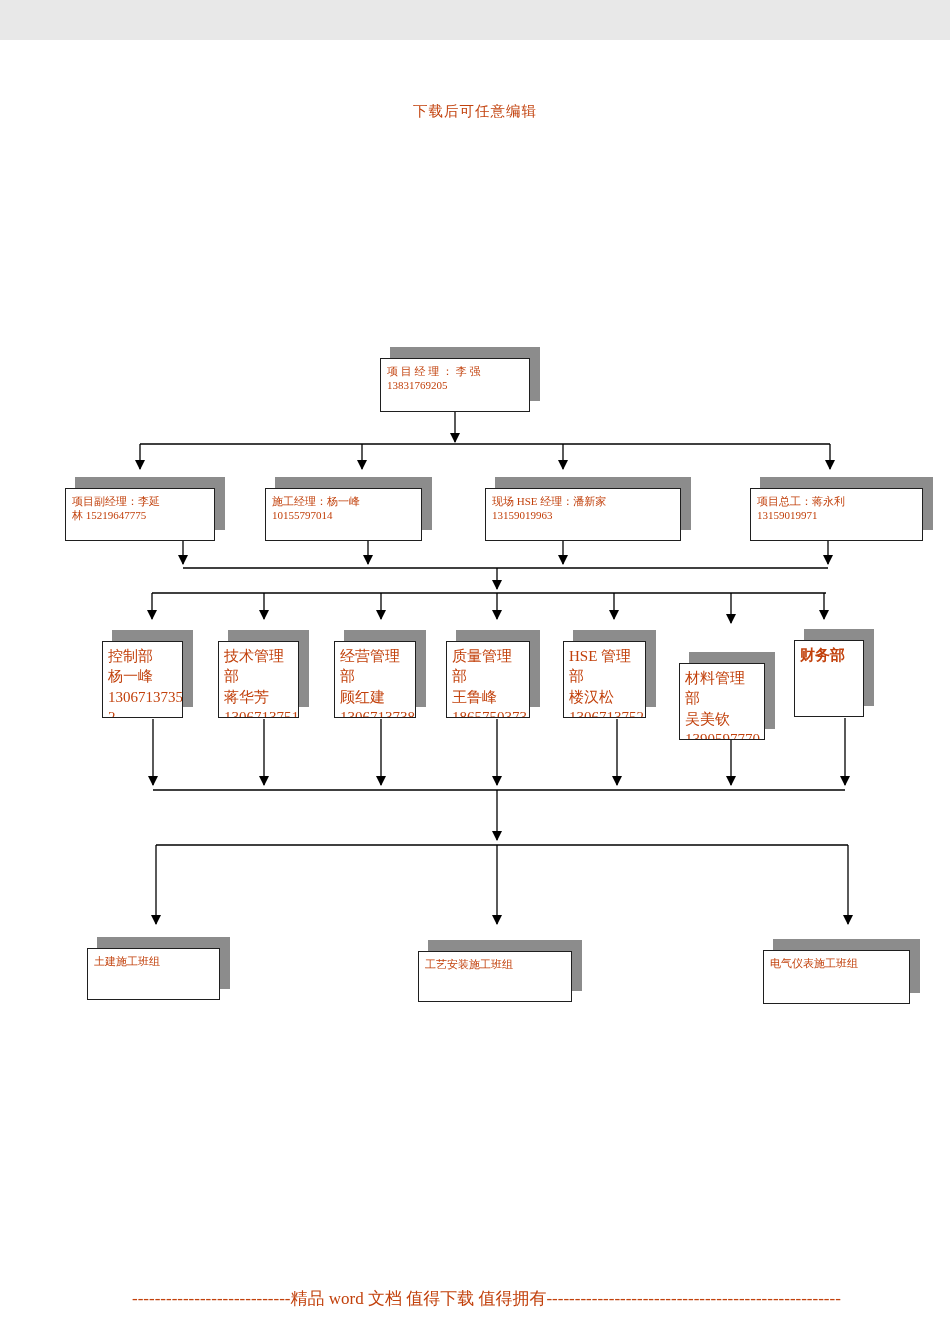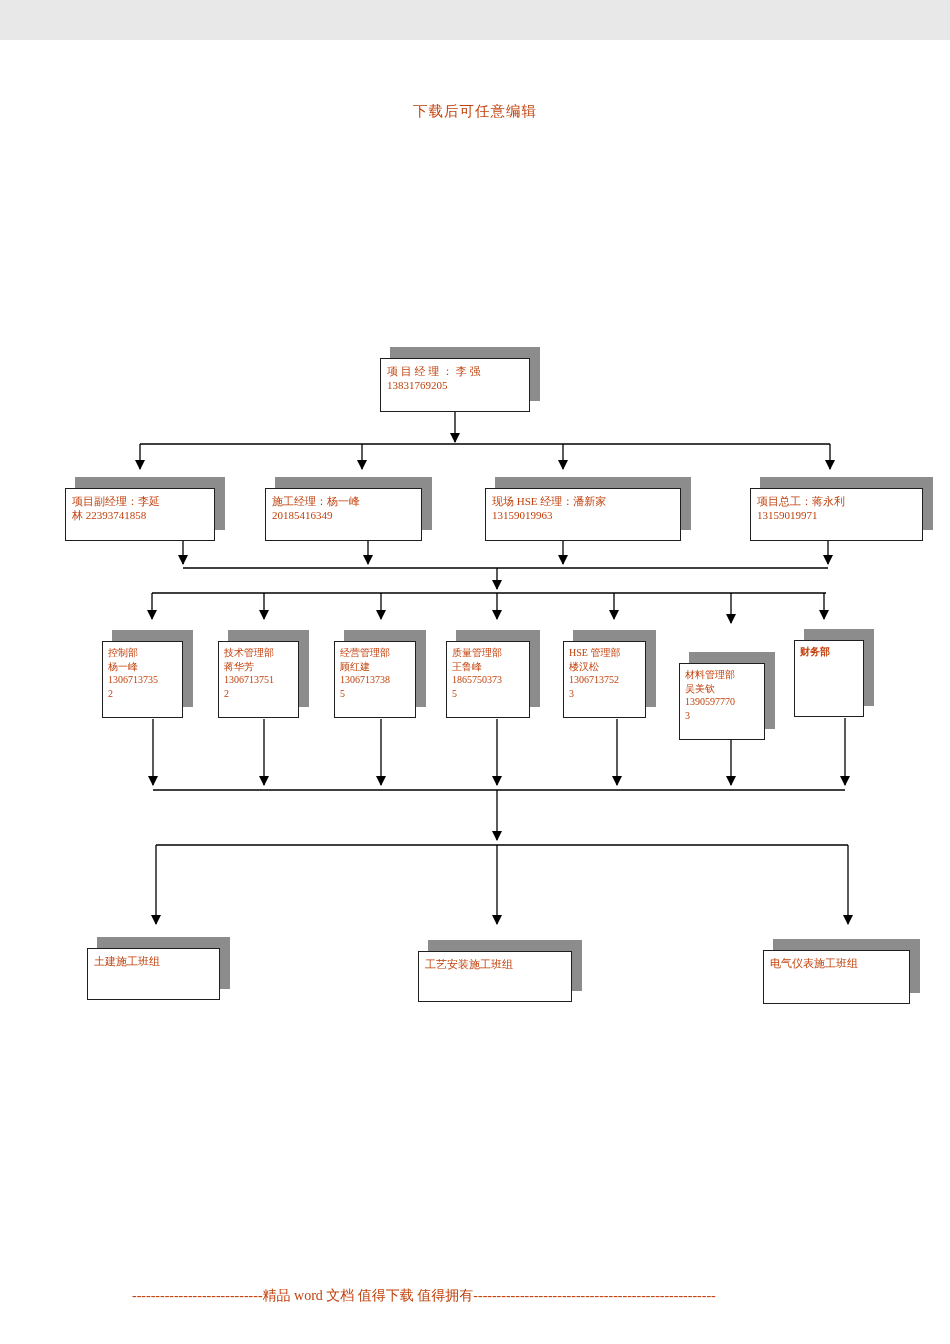--- a/index.html
+++ b/index.html
@@ -1,27 +1,27 @@
 <!DOCTYPE html>
 <html><head>
 <meta charset="utf-8">
 <style>
   html,body{margin:0;padding:0;background:#e8e8e8;}
   #page{position:relative;width:950px;height:1344px;background:#ffffff;overflow:hidden;
         font-family:"Liberation Serif","DejaVu Serif",serif;color:#c2410c;margin-top:40px;}
   #doc-header{position:absolute;top:62px;left:0;width:950px;text-align:center;
       font-size:14.5px;letter-spacing:1px;}
-  #doc-footer{position:absolute;top:1247px;left:132px;font-size:14px;white-space:nowrap;}
+  #doc-footer{position:absolute;top:1247px;left:132px;font-size:17px;white-space:nowrap;}
   #connectors{position:absolute;left:0;top:0;}
   .box{position:absolute;}
   .box .shadow{position:absolute;left:10px;top:-11px;width:100%;height:100%;background:#8c8c8c;}
   .box .face{position:absolute;left:0;top:0;right:0;bottom:0;background:#ffffff;
       border:1.7px solid #1f1f1f;padding:5px 6px 2px 6px;box-sizing:border-box;
       font-size:11px;line-height:1.3;white-space:pre-line;overflow:hidden;}
-  .lvl3 .face{padding:4px 5px 2px 5px;font-size:10px;line-height:1.35;}
+  .lvl3 .face{padding:4px 5px 2px 5px;font-size:15px;line-height:1.35;}
 </style>
 </head>
 <body>
 
 <div id="page">
 
   <div id="doc-header">下载后可任意编辑</div>
 
   <svg id="connectors" width="950" height="1344">
     <defs>
@@ -72,26 +72,26 @@
 
   <div class="box" style="left:380px;top:318px;width:150px;height:54px;">
     <div class="shadow"></div>
     <div class="face">项 目 经 理 ：  李 强
 13831769205</div>
   </div>
 
   <div class="box" style="left:65px;top:448px;width:150px;height:53px;">
     <div class="shadow"></div>
     <div class="face">项目副经理：李延
-林 22393741858</div>
+林 15219647775</div>
   </div>
   <div class="box" style="left:265px;top:448px;width:157px;height:53px;">
     <div class="shadow"></div>
     <div class="face">施工经理：杨一峰
-20185416349</div>
+10155797014</div>
   </div>
   <div class="box" style="left:485px;top:448px;width:196px;height:53px;">
     <div class="shadow"></div>
     <div class="face">现场 HSE 经理：潘新家
 13159019963</div>
   </div>
   <div class="box" style="left:750px;top:448px;width:153px;height:53px;padding-left:20px;">
     <div class="shadow"></div>
     <div class="face">项目总工：蒋永利
 13159019971</div>

